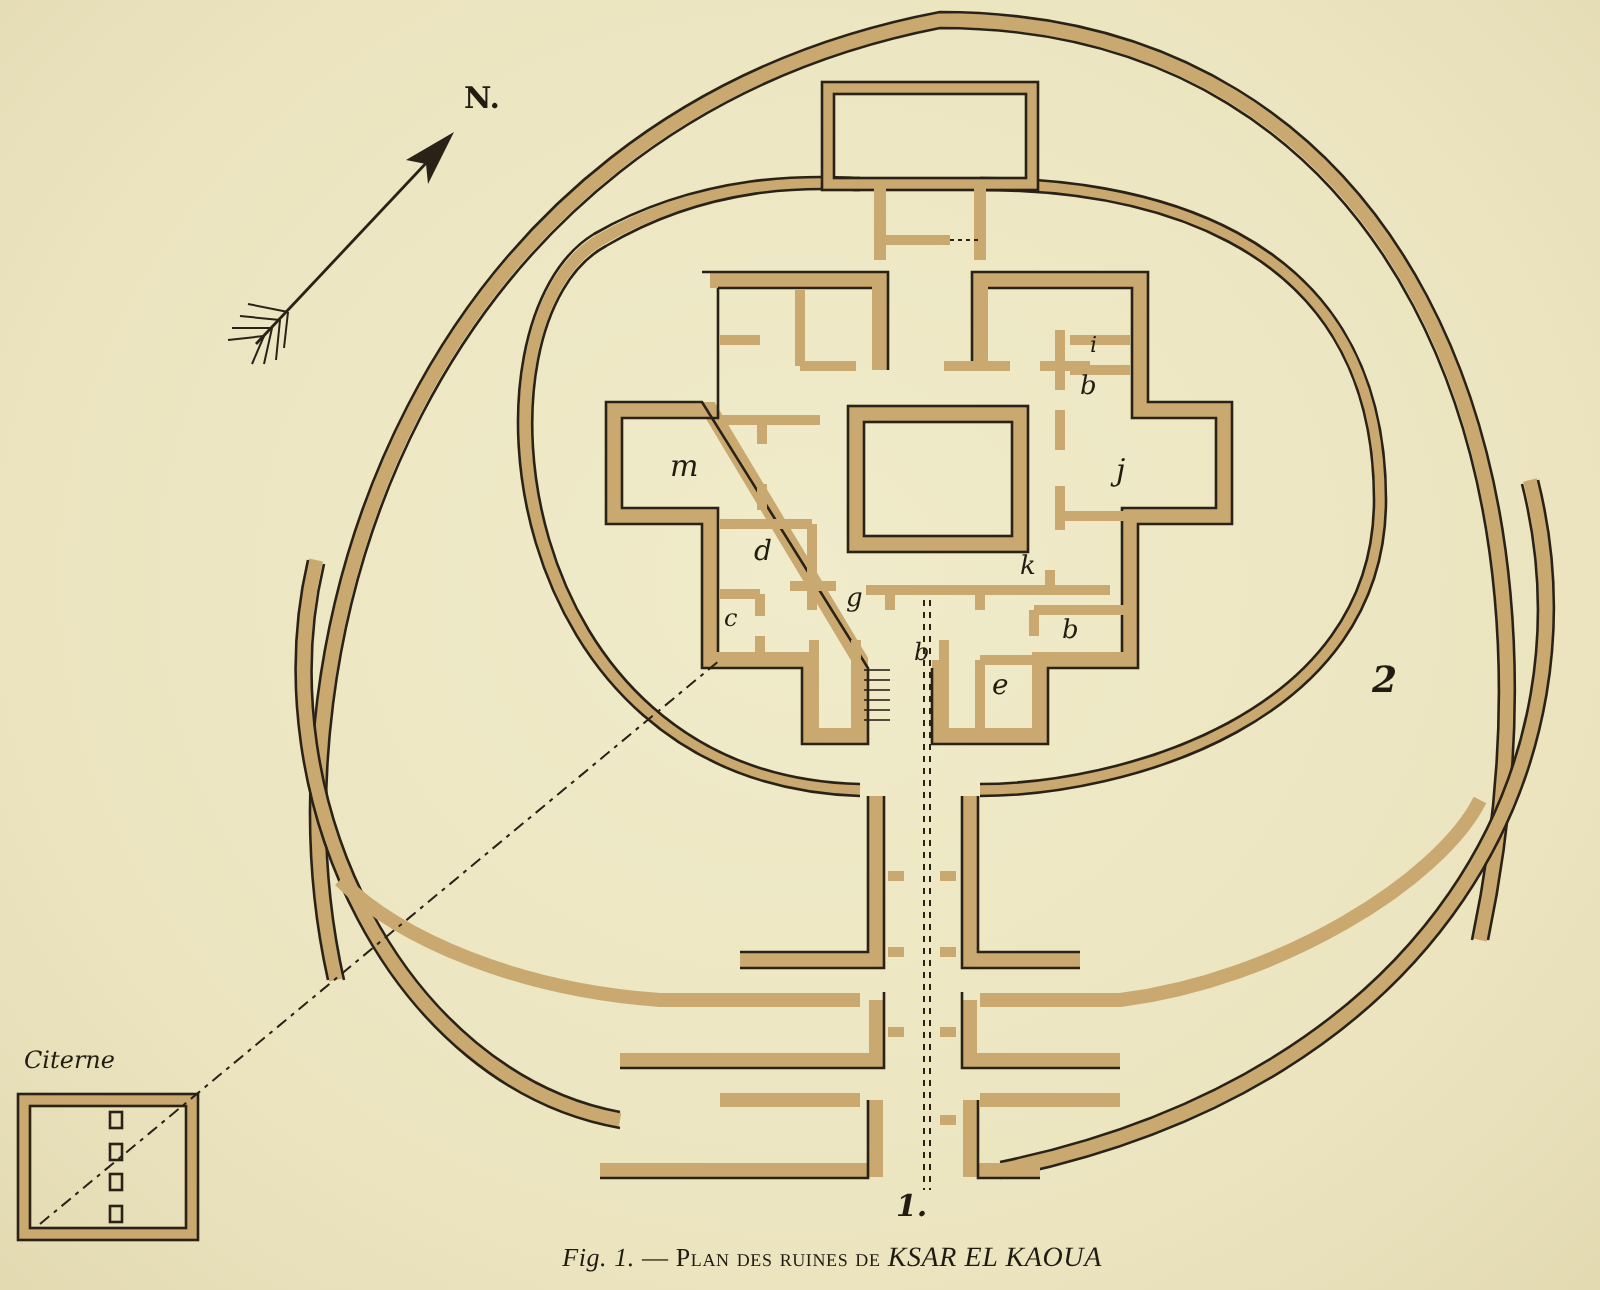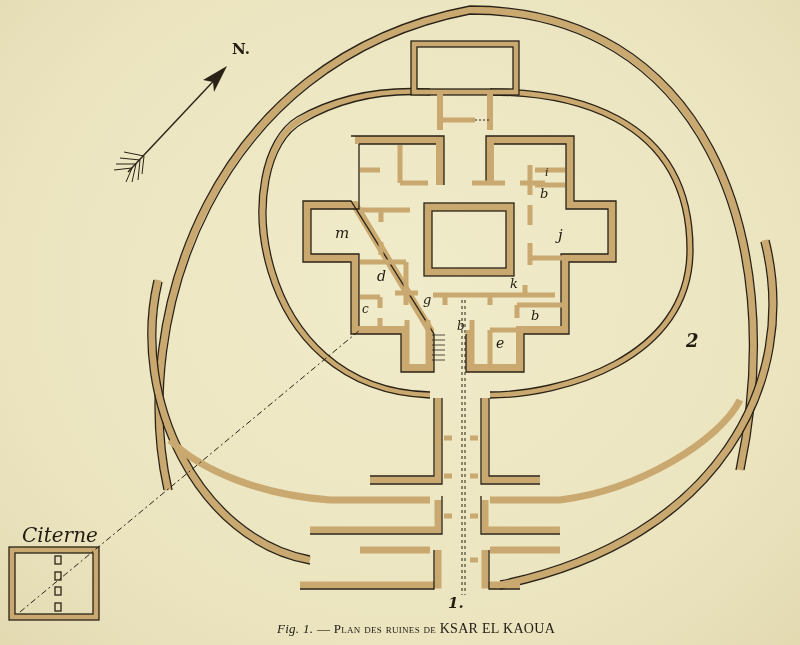--- a/index.html
+++ b/index.html
@@ -5,21 +5,21 @@
   html, body { margin:0; padding:0; }
   body { width:800px; height:645px; background:#ece6c2; overflow:hidden; position:relative; font-family:"DejaVu Serif", serif; }
   #plate { position:absolute; left:0; top:0; width:800px; height:645px; background:radial-gradient(ellipse at 50% 45%, #f0ebca 0%, #ebe4bf 70%, #e3dab2 100%); }
   svg { position:absolute; left:0; top:0; }
   .wall { fill:none; stroke:#c9a970; }
   .ink { fill:none; stroke:#2a2216; stroke-width:1.3; }
   .lbl { position:absolute; font-family:"DejaVu Serif", serif; font-style:italic; color:#221b10; }
   .caption { position:absolute; left:0; width:800px; top:621px; text-align:center; font-family:"Liberation Serif", serif; font-size:13px; color:#1f1a12; letter-spacing:0.3px; }
   .caption .fig { font-style:italic;margin-left:32px; }
   .caption .sc { font-variant:small-caps;margin-top:42px; }
-  .caption .up { font-size:14px; }
+  .caption .up { font-size:14px;font-style:italic; }
 </style>
 </head>
 <body>
 
 <div id="plate">
   <svg width="800" height="645" viewBox="0 0 800 645">
 
     <g>
       <path class="wall" stroke-width="7" d="M168,490 C130,320 210,60 470,10 C700,10 790,230 740,470"></path>
       <path class="ink" d="M164,490 C126,320 206,56 470,6 C704,6 794,230 744,470"></path>
@@ -156,21 +156,21 @@
         <line x1="140" y1="160" x2="138" y2="180"></line>
         <line x1="136" y1="164" x2="132" y2="182"></line>
         <line x1="132" y1="168" x2="126" y2="182"></line>
         <line x1="144" y1="156" x2="142" y2="174"></line>
         <line x1="144" y1="156" x2="124" y2="152"></line>
       </g>
     </g>
   </svg>
 
   <span class="lbl" style="left:232px;top:40px;font-style:normal;font-weight:bold;font-size:15px;">N.</span>
-  <span class="lbl" style="left:22px;top:523px;font-size:20px;">Citerne</span>
+  <span class="lbl" style="left:12px;top:523px;font-size:12px;">Citerne</span>
   <span class="lbl" style="left:448px;top:594px;font-size:15px;font-weight:bold;">1.</span>
   <span class="lbl" style="left:686px;top:330px;font-size:18px;font-weight:bold;">2</span>
   <span class="lbl" style="left:335px;top:224px;font-size:15px;">m</span>
   <span class="lbl" style="left:558px;top:226px;font-size:15px;">j</span>
   <span class="lbl" style="left:377px;top:268px;font-size:14px;">d</span>
   <span class="lbl" style="left:362px;top:302px;font-size:12px;">c</span>
   <span class="lbl" style="left:423px;top:292px;font-size:13px;">g</span>
   <span class="lbl" style="left:510px;top:276px;font-size:13px;">k</span>
   <span class="lbl" style="left:545px;top:166px;font-size:11px;">i</span>
   <span class="lbl" style="left:540px;top:186px;font-size:13px;">b</span>

